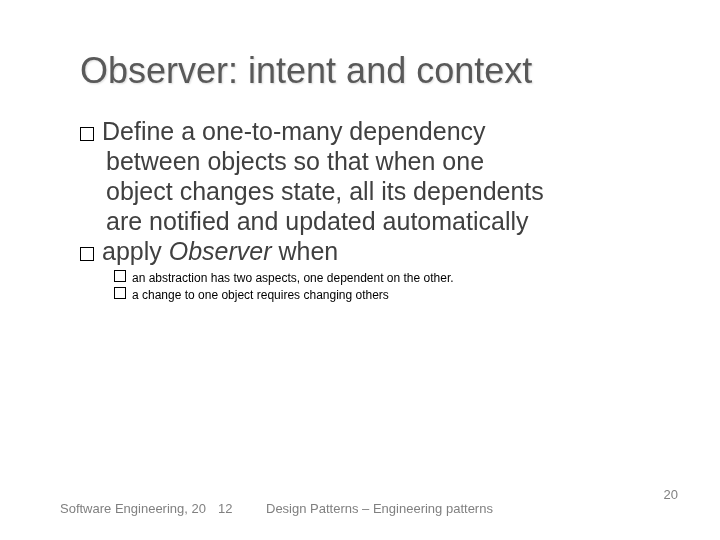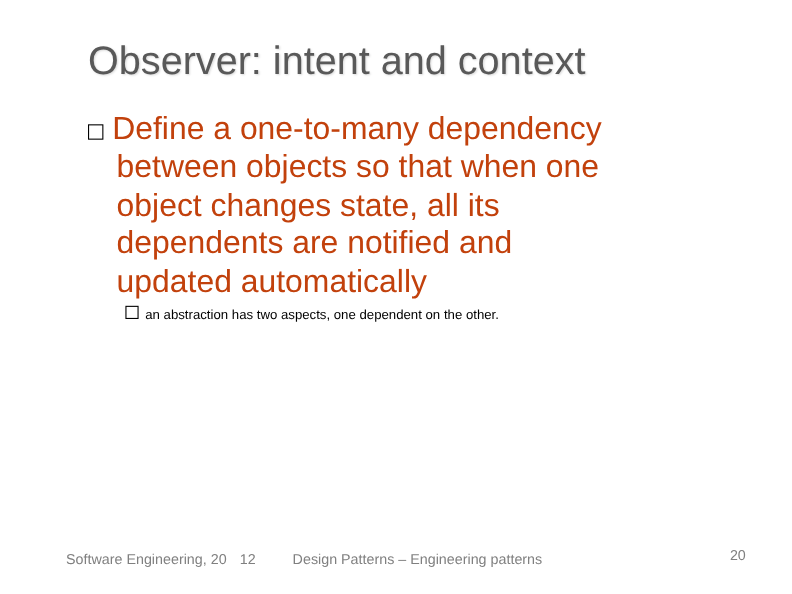--- a/index.html
+++ b/index.html
@@ -5,33 +5,33 @@
   * { margin: 0; padding: 0; box-sizing: border-box; }
   html, body { width: 720px; height: 540px; overflow: hidden; }
   body {
     font-family: Arial, Helvetica, sans-serif;
     background: #ffffff;
     position: relative;
   }
   .slide {
     width: 611px;
     height: 540px;
-    padding: 34px 60px 0 80px;
+    padding: 50px 60px 0 80px;
     position: relative;
   }
   .title {
     font-size: 36px;
     color: #595959;
     font-weight: normal;
     margin-bottom: 24px;
     text-shadow: 1px 1px 2px rgba(0,0,0,0.15);
   }
   .body-level1 {
-    font-size: 29px;
-    color: #c2410c;
+    font-size: 25px;
+    color: #404040;
     line-height: 1.2;
     margin-bottom: 0;
     padding-left: 26px;
     text-indent: -26px;
   }
   .body-level2 {
     font-size: 12px;
     color: #000000;
     line-height: 1.18;
     margin-bottom: 0;
@@ -81,39 +81,45 @@
     text-align: center;
   }
   .footer-mid2 {
     position: absolute;
     left: 266px;
     bottom: 0;
   }
   .footer-right {
     position: absolute;
     right: 42px;
-    bottom: 4px;
+    bottom: 14px;
     text-align: right;
   }
 </style>
 </head>
 <body>
 
 <div class="slide">
 
   <h1 class="title">Observer: intent and context</h1>
 
   <div class="body-level1">
     <span class="bullet-box"></span><span>Define a one-to-many dependency between objects so that when one object changes state, all its dependents are notified and updated automatically</span>
   </div>
 
+  <div class="body-level1">
+    <span class="bullet-box"></span><span>apply </span><span class="italic">Observer</span><span> when</span>
+  </div>
 
   <div class="l2-block">
     <div class="body-level2">
       <span class="bullet-box-sm"></span><span>an abstraction has two aspects, one dependent on the other.</span>
+    </div>
+    <div class="body-level2">
+      <span class="bullet-box-sm"></span><span>a change to one object requires changing others</span>
     </div>
   </div>
 
   <div class="footer">
     <span class="footer-left">Software Engineering, 20</span>
     <span class="footer-mid1">12</span>
     <span class="footer-mid2">Design Patterns – Engineering patterns</span>
     <span class="footer-right">20</span>
   </div>
 

